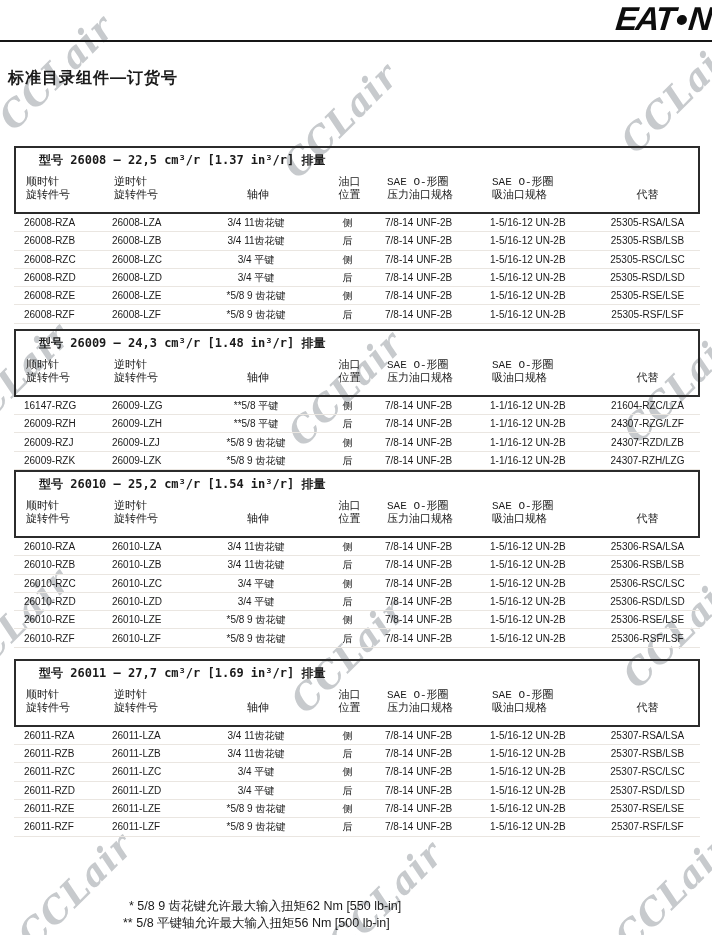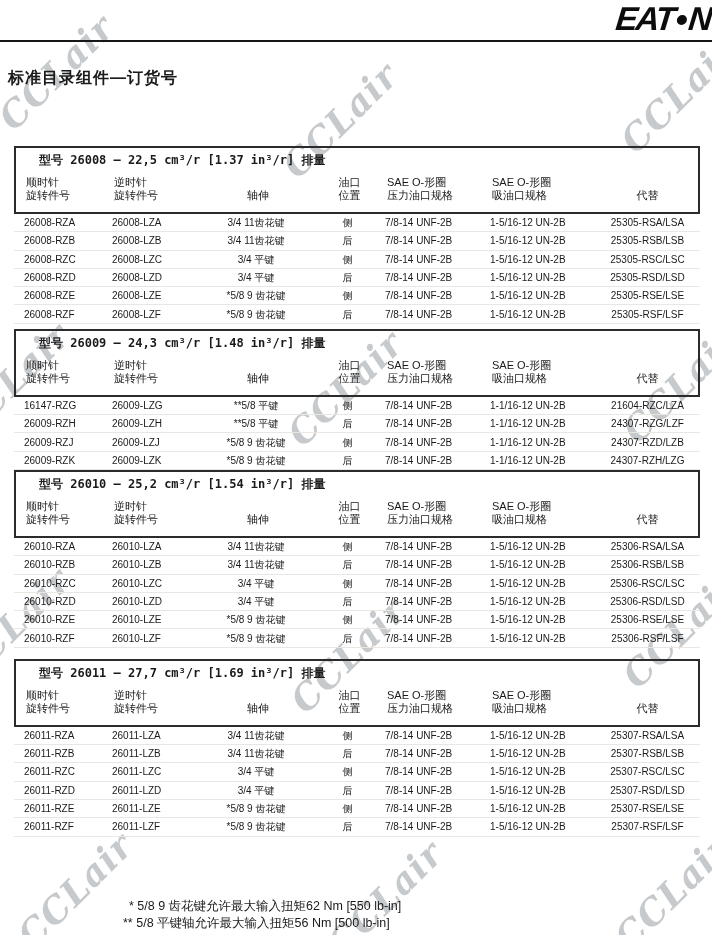--- a/index.html
+++ b/index.html
@@ -27,21 +27,21 @@
   #tables section:nth-child(1){margin-top:57px;}
   #tables section:nth-child(2){margin-top:5px;}
   #tables section:nth-child(3){margin-top:0;}
   #tables section:nth-child(4){margin-top:11px;}
   .tbox{box-sizing:border-box;height:68px;border:2px solid #2b2b2b;padding-top:4px;
         display:flex;flex-direction:column;}
   .ttitle{font-family:"DejaVu Sans Mono","Liberation Mono",monospace;font-weight:bold;
           font-size:12px;padding-left:23px;white-space:nowrap;}
   .grid{display:grid;grid-template-columns:88px 90px 108px 75px 105px 105px 1fr;
         padding-left:10px;}
-  .thead{margin-top:auto;padding-bottom:10px;}
+  .thead{margin-top:auto;padding-bottom:10px;font-family:Liberation Mono, monospace;}
   .hc{display:flex;flex-direction:column;justify-content:flex-end;
       font-size:11px;line-height:13px;white-space:nowrap;}
   .tbody{box-sizing:border-box;}
   .trow{height:17.3px;align-items:center;border-bottom:1px solid #eae6e1;
         font-size:10px;line-height:13px;white-space:nowrap;}
   .al{text-align:left;}
   .ac{text-align:center;}
   
   .footnotes{margin:61px 0 0 123px;font-size:12.5px;line-height:17px;}
   .footnotes div:first-child{padding-left:6px;}

